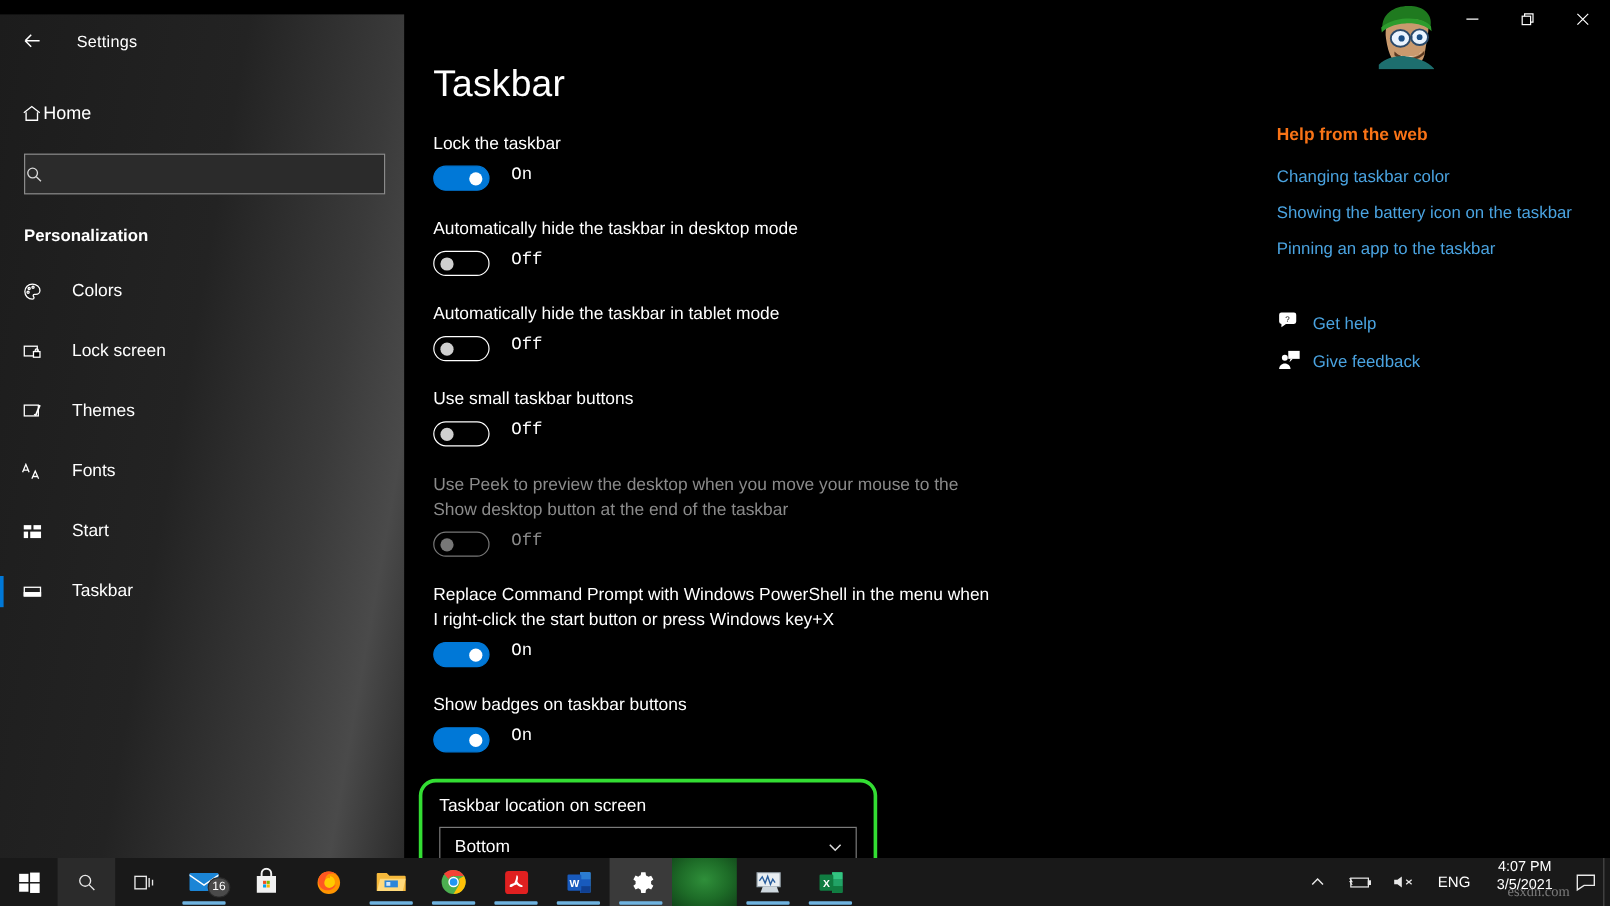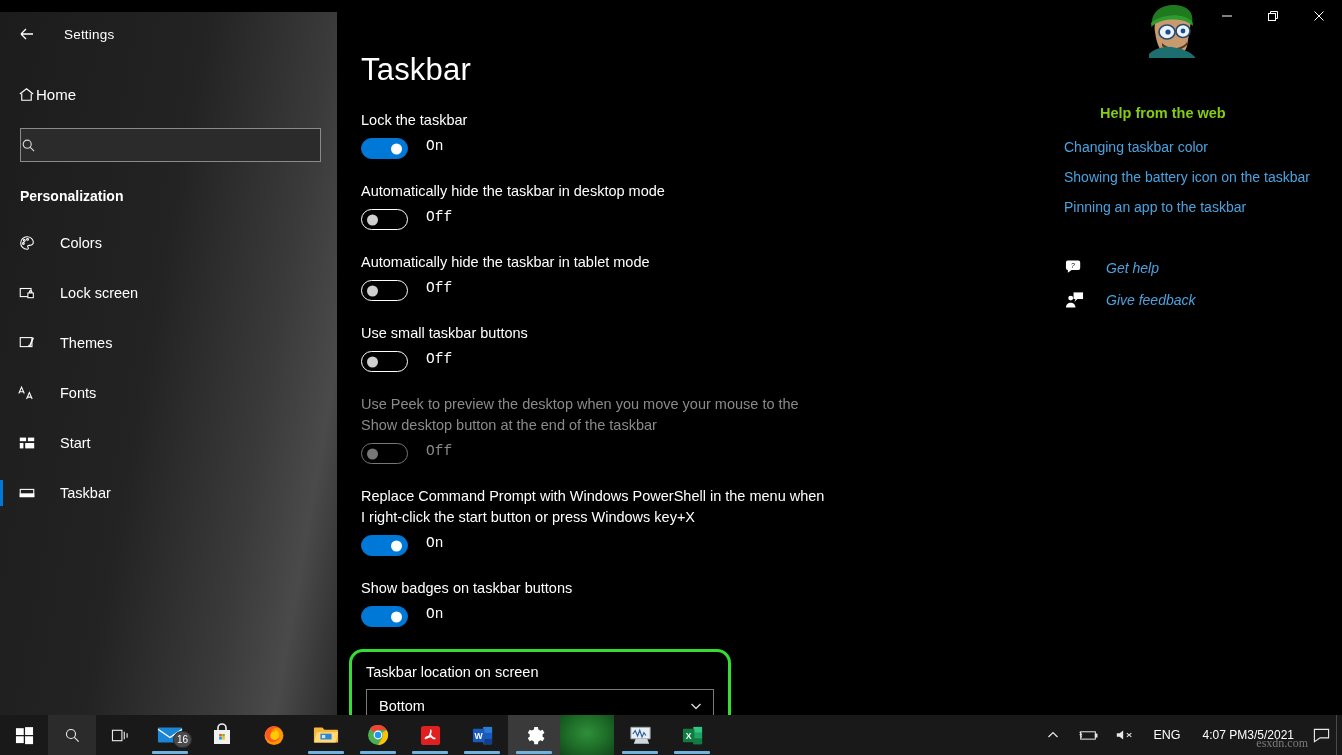--- a/index.html
+++ b/index.html
@@ -121,28 +121,28 @@
   .dropdown {
     height:34px; border:1px solid #7a7a7a; background:#000;
     display:flex; align-items:center; justify-content:space-between;
     padding:0 10px 0 12px; cursor:pointer;
   }
   .dropdown .val { font-size:14.5px; color:#fff; }
   .dropdown .chev { color:#dcdcdc; display:flex; }
 
   
   .help { position:absolute; left:727px; top:105px; width:250px; }
-  .help-title { font-size:14.5px; font-weight:bold; color:#84cc16; margin-bottom:16px;margin-left:36px; }
+  .help-title { font-size:14.5px; font-weight:bold; color:#f97316; margin-bottom:16px; }
   .help-link {
     display:block; font-size:14px; color:#4aa3e0; line-height:20px;
     margin-bottom:10px; cursor:pointer; text-decoration:none;
   }
   .help-actions { margin-top:42px; }
   .help-action {
-    display:flex; align-items:center; gap:22px; margin-bottom:14px; cursor:pointer;font-style:italic;
+    display:flex; align-items:flex-end; gap:10px; margin-bottom:14px; cursor:pointer;
   }
   .help-action .ico { width:20px; display:flex; justify-content:center; color:#fff; }
   .help-action .lbl { font-size:14px; color:#4aa3e0; }
 
   
   .taskbar {
     position:absolute; left:0; bottom:0; width:1342px; height:40px;
     background:#191919; display:flex; align-items:stretch;
   }
   .tb-start {
@@ -178,21 +178,21 @@
   }
   .tb-spacer { flex:1; }
   .tb-tray { display:flex; align-items:center; gap:0; padding-right:0; }
   .tray-btn {
     height:40px; min-width:32px; padding:0 8px;
     display:flex; align-items:center; justify-content:center;
     cursor:pointer; color:#e8e8e8;
   }
   .tray-lang { font-size:12.5px; color:#fff; padding:0 10px; }
   .tray-clock {
-    display:flex; align-items:center; justify-content:flex-start;
+    display:flex; flex-direction:column; align-items:center; justify-content:flex-start;
     height:40px; padding:0 12px; cursor:pointer; line-height:15px;
   }
   .tray-clock .t { font-size:12px; color:#fff; }
   .tray-clock .d { font-size:12px; color:#fff; }
   .tray-action {
     width:30px; height:40px; display:flex; align-items:center; justify-content:center;
     cursor:pointer; color:#e8e8e8;
   }
   .tray-showdesk { width:6px; height:40px; border-left:1px solid #4a4a4a; cursor:pointer; }
 

